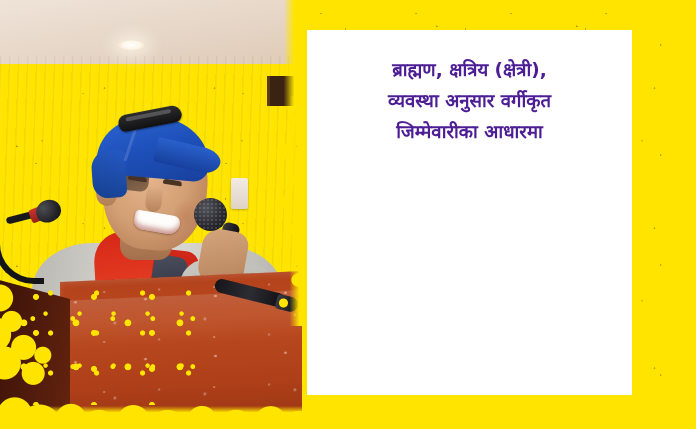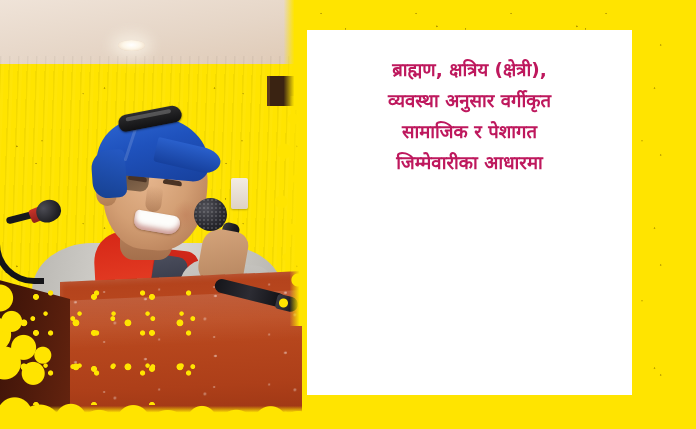--- a/index.html
+++ b/index.html
@@ -427,21 +427,21 @@
     left: 307px; top: 30px;
     width: 325px; height: 365px;
     background: #ffffff;
     box-shadow: 0 0 0 0 rgba(0,0,0,0);
   }
   .card-text {
     position: absolute;
     left: 12px; top: 24px;
     width: 301px;
     text-align: center;
-    color: #be185d;
+    color: #4c1d95;
     font-family: "DejaVu Sans", sans-serif;
     font-weight: 700;
     font-size: 18.5px;
     line-height: 31px;
     letter-spacing: 0px;
   }
   .card-text .ln { display: block; white-space: nowrap; }
 </style>
 </head>
 <body>
@@ -506,18 +506,17 @@
     <div class="splatter splatter-left"></div>
     <div class="splatter splatter-specks-bl"></div>
     <div class="splatter splatter-right-edge"></div>
     <div class="splatter splatter-top-right"></div>
   </div>
 
   <div class="card">
     <div class="card-text">
       <span class="ln">ब्राह्मण, क्षत्रिय (क्षेत्री),</span>
       <span class="ln">व्यवस्था अनुसार वर्गीकृत</span>
-      <span class="ln">सामाजिक र पेशागत</span>
       <span class="ln">जिम्मेवारीका आधारमा</span>
     </div>
   </div>
 
 </div>
 
 </body></html>

